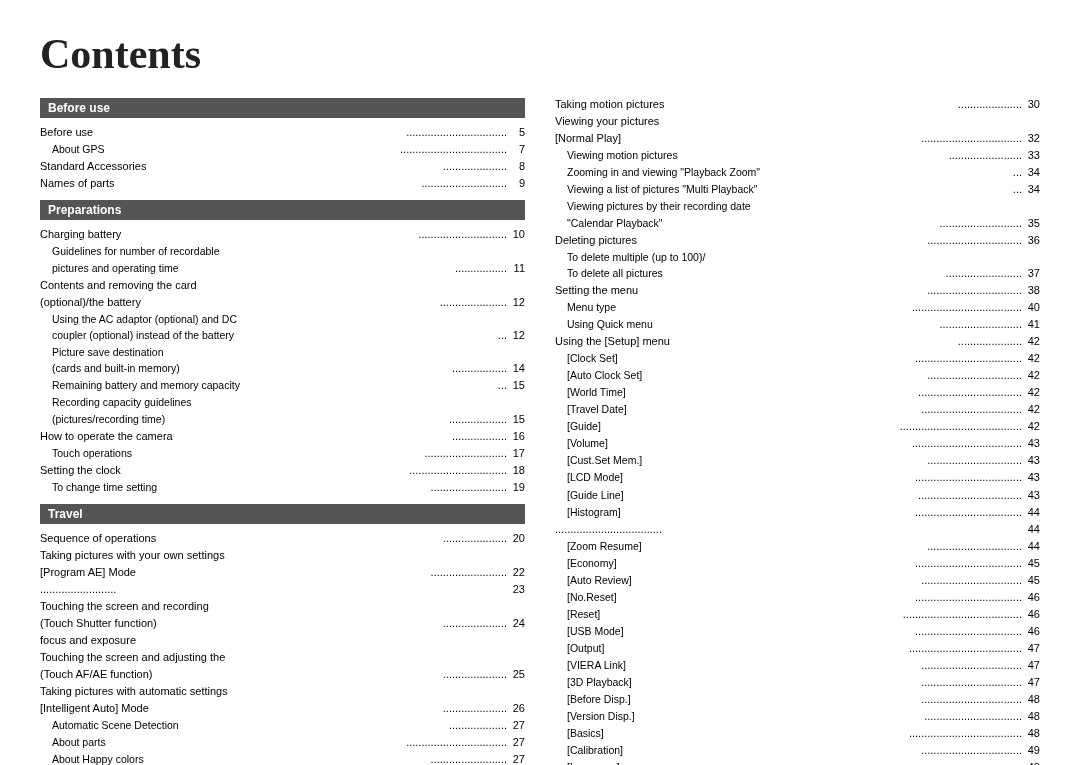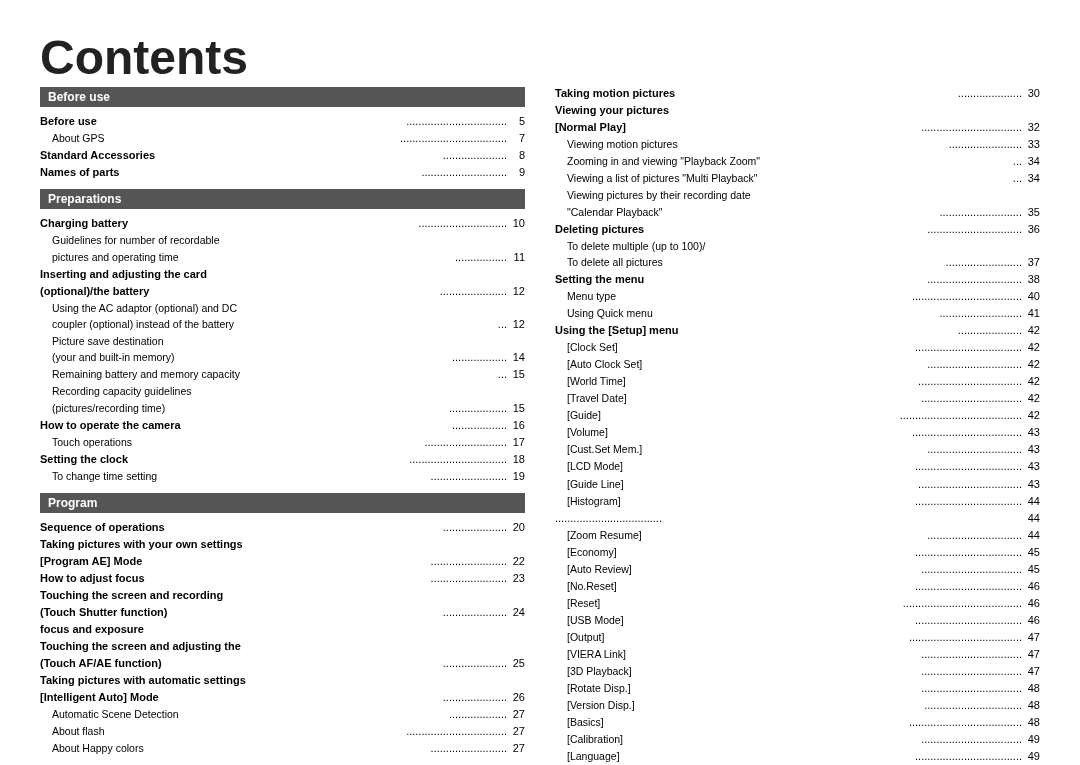--- a/index.html
+++ b/index.html
@@ -6,24 +6,25 @@
     body {
       background: #fff;
       font-family: Arial, Helvetica, sans-serif;
       font-size: 11px;
       color: #000;
       width: 1080px;
       min-height: 765px;
       padding: 30px 40px 30px 40px;
     }
     h1.title {
-      font-size: 48px;
+      font-size: 42px;
       font-weight: bold;
       color: #222;
-      font-family: Liberation Sans, sans-serif;
+      margin-bottom: 18px;
+      font-family: Liberation Serif, serif;
     }
     .two-col {
       display: flex;
       gap: 30px;
     }
     .col {
       flex: 1;
     }
     .section-header {
       background: #555;
@@ -48,21 +49,21 @@
       flex: 0 0 auto;
       letter-spacing: 0px;
       color: #000;
     }
     .toc-entry .page-num {
       min-width: 18px;
       text-align: right;
       font-weight: normal;
     }
     .toc-entry.bold .label {
-      font-weight: bold;
+      font-weight: normal;
     }
     .toc-entry.indent1 .label {
       padding-left: 12px;
       font-weight: normal;
       font-size: 10.5px;
     }
     .spacer { height: 6px; }
   </style>
 </head>
 <body>
@@ -104,21 +105,21 @@
         <span class="label">Guidelines for number of recordable</span>
         <span class="dots"></span>
         <span class="page-num"></span>
       </div>
       <div class="toc-entry indent1">
         <span class="label">pictures and operating time</span>
         <span class="dots">.................</span>
         <span class="page-num">11</span>
       </div>
       <div class="toc-entry bold">
-        <span class="label">Inserting and adjusting the card</span>
+        <span class="label">Contents and removing the card</span>
         <span class="dots"></span>
         <span class="page-num"></span>
       </div>
       <div class="toc-entry bold">
         <span class="label">(optional)/the battery</span>
         <span class="dots">......................</span>
         <span class="page-num">12</span>
       </div>
       <div class="toc-entry indent1">
         <span class="label">Using the AC adaptor (optional) and DC</span>
@@ -129,21 +130,21 @@
         <span class="label">coupler (optional) instead of the battery</span>
         <span class="dots">...</span>
         <span class="page-num">12</span>
       </div>
       <div class="toc-entry indent1">
         <span class="label">Picture save destination</span>
         <span class="dots"></span>
         <span class="page-num"></span>
       </div>
       <div class="toc-entry indent1">
-        <span class="label">(your and built-in memory)</span>
+        <span class="label">(cards and built-in memory)</span>
         <span class="dots">..................</span>
         <span class="page-num">14</span>
       </div>
       <div class="toc-entry indent1">
         <span class="label">Remaining battery and memory capacity</span>
         <span class="dots">...</span>
         <span class="page-num">15</span>
       </div>
       <div class="toc-entry indent1">
         <span class="label">Recording capacity guidelines</span>
@@ -169,38 +170,37 @@
         <span class="label">Setting the clock</span>
         <span class="dots">................................</span>
         <span class="page-num">18</span>
       </div>
       <div class="toc-entry indent1">
         <span class="label">To change time setting</span>
         <span class="dots">.........................</span>
         <span class="page-num">19</span>
       </div>
       <div class="spacer"></div>
-      <div class="section-header">Program</div>
+      <div class="section-header">Travel</div>
       <div class="toc-entry bold">
         <span class="label">Sequence of operations</span>
         <span class="dots">.....................</span>
         <span class="page-num">20</span>
       </div>
       <div class="toc-entry bold">
         <span class="label">Taking pictures with your own settings</span>
         <span class="dots"></span>
         <span class="page-num"></span>
       </div>
       <div class="toc-entry bold">
         <span class="label">[Program AE] Mode</span>
         <span class="dots">.........................</span>
         <span class="page-num">22</span>
       </div>
       <div class="toc-entry bold">
-        <span class="label">How to adjust focus</span>
         <span class="dots">.........................</span>
         <span class="page-num">23</span>
       </div>
       <div class="toc-entry bold">
         <span class="label">Touching the screen and recording</span>
         <span class="dots"></span>
         <span class="page-num"></span>
       </div>
       <div class="toc-entry bold">
         <span class="label">(Touch Shutter function)</span>
@@ -231,21 +231,21 @@
         <span class="label">[Intelligent Auto] Mode</span>
         <span class="dots">.....................</span>
         <span class="page-num">26</span>
       </div>
       <div class="toc-entry indent1">
         <span class="label">Automatic Scene Detection</span>
         <span class="dots">...................</span>
         <span class="page-num">27</span>
       </div>
       <div class="toc-entry indent1">
-        <span class="label">About flash</span>
+        <span class="label">About parts</span>
         <span class="dots">.................................</span>
         <span class="page-num">27</span>
       </div>
       <div class="toc-entry indent1">
         <span class="label">About Happy colors</span>
         <span class="dots">.........................</span>
         <span class="page-num">27</span>
       </div>
     </div>
 
@@ -418,21 +418,21 @@
         <span class="label">[VIERA Link]</span>
         <span class="dots">.................................</span>
         <span class="page-num">47</span>
       </div>
       <div class="toc-entry indent1">
         <span class="label">[3D Playback]</span>
         <span class="dots">.................................</span>
         <span class="page-num">47</span>
       </div>
       <div class="toc-entry indent1">
-        <span class="label">[Rotate Disp.]</span>
+        <span class="label">[Before Disp.]</span>
         <span class="dots">.................................</span>
         <span class="page-num">48</span>
       </div>
       <div class="toc-entry indent1">
         <span class="label">[Version Disp.]</span>
         <span class="dots">................................</span>
         <span class="page-num">48</span>
       </div>
       <div class="toc-entry indent1">
         <span class="label">[Basics]</span>

